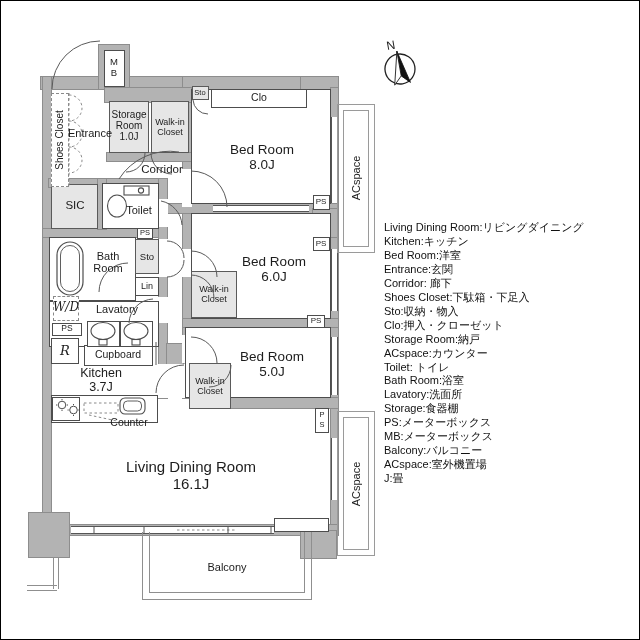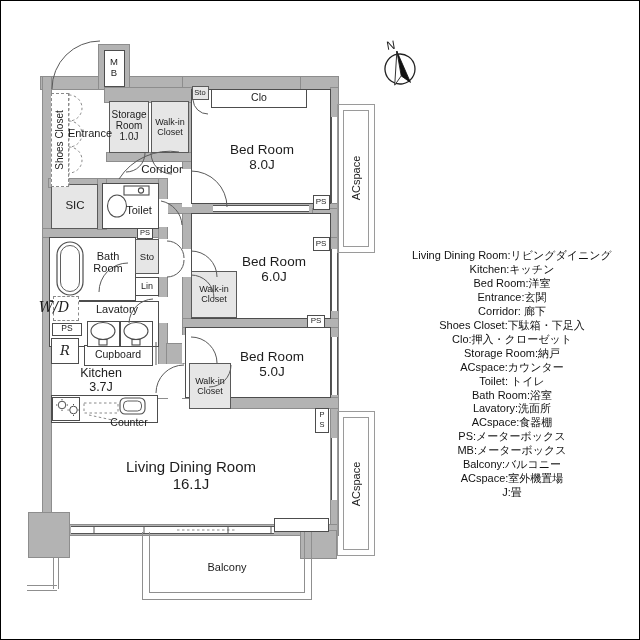--- a/index.html
+++ b/index.html
@@ -14,21 +14,21 @@
   .box{position:absolute;background:#fff;border:1.2px solid #4d4d4d;}
   .dash{position:absolute;background:#fff;border:1px dashed #8a8a8a;}
   .winv{position:absolute;background:#fff;border-left:1.4px solid #555;border-right:1.4px solid #555;}
   .winh{position:absolute;background:#fff;border-top:1.4px solid #555;border-bottom:1.4px solid #555;}
   .oline{position:absolute;border:1px solid #9a9a9a;background:transparent;}
   .bal{position:absolute;border:1px solid #8f8f8f;border-top:none;background:transparent;}
   .lbl{position:absolute;transform:translate(-50%,-50%);white-space:pre-line;text-align:center;
        font-size:11px;line-height:1.12;color:var(--text);}
   .vert{transform:translate(-50%,-50%) rotate(-90deg);}
   .serifit{font-family:"DejaVu Serif",serif;font-style:italic;}
-  #legend{position:absolute;left:383px;top:248px;width:256px;font-size:11px;line-height:13.95px;color:#111;text-align:center;}
+  #legend{position:absolute;left:383px;top:220px;width:256px;font-size:11px;line-height:13.95px;color:#111;}
   svg{position:absolute;left:0;top:0;}
 </style>
 </head>
 <body>
 
 <div id="stage">
 
   <div class="w" style="left:40px;top:76px;width:150px;height:12px"></div>
   <div class="w" style="left:98px;top:44px;width:30px;height:44px"></div>
   <div class="w" style="left:182px;top:76px;width:155px;height:12px"></div>
@@ -214,21 +214,21 @@
   <div class="lbl" style="left:320px;top:243px;font-size:8px">PS</div>
   <div class="lbl" style="left:315px;top:320px;font-size:8px">PS</div>
   <div class="lbl" style="left:321px;top:419px;font-size:7.5px;line-height:1.3">P
 S</div>
   <div class="lbl" style="left:144px;top:232px;font-size:7.5px">PS</div>
   <div class="lbl" style="left:66px;top:328px;font-size:8.5px">PS</div>
   <div class="lbl" style="left:107px;top:261px;font-size:11px">Bath
 Room</div>
   <div class="lbl" style="left:146px;top:256px;font-size:9.5px">Sto</div>
   <div class="lbl" style="left:146px;top:285px;font-size:9px">Lin</div>
-  <div class="lbl serifit" style="left:53px;top:307px;font-size:14px">W/D</div>
+  <div class="lbl serifit" style="left:65px;top:307px;font-size:12px">W/D</div>
   <div class="lbl" style="left:116px;top:308px;font-size:11px">Lavatory</div>
   <div class="lbl serifit" style="left:64px;top:350px;font-size:13px">R</div>
   <div class="lbl" style="left:117px;top:354px;font-size:10.5px">Cupboard</div>
   <div class="lbl" style="left:100px;top:379px;font-size:12.5px">Kitchen
 3.7J</div>
   <div class="lbl" style="left:128px;top:422px;font-size:10.5px">Counter</div>
   <div class="lbl" style="left:213px;top:293px;font-size:9px">Walk-in
 Closet</div>
   <div class="lbl" style="left:209px;top:385px;font-size:9px">Walk-in
 Closet</div>
@@ -236,27 +236,28 @@
 16.1J</div>
   <div class="lbl" style="left:226px;top:566px;font-size:11px">Balcony</div>
 
   <div id="legend">
     <div>Living Dining Room:リビングダイニング</div>
     <div>Kitchen:キッチン</div>
     <div>Bed Room:洋室</div>
     <div>Entrance:玄関</div>
     <div>Corridor: 廊下</div>
     <div>Shoes Closet:下駄箱・下足入</div>
+    <div>Sto:収納・物入</div>
     <div>Clo:押入・クローゼット</div>
     <div>Storage Room:納戸</div>
     <div>ACspace:カウンター</div>
     <div>Toilet: トイレ</div>
     <div>Bath Room:浴室</div>
     <div>Lavatory:洗面所</div>
-    <div>ACspace:食器棚</div>
+    <div>Storage:食器棚</div>
     <div>PS:メーターボックス</div>
     <div>MB:メーターボックス</div>
     <div>Balcony:バルコニー</div>
     <div>ACspace:室外機置場</div>
     <div>J:畳</div>
   </div>
 
 </div>
 
 </body></html>

